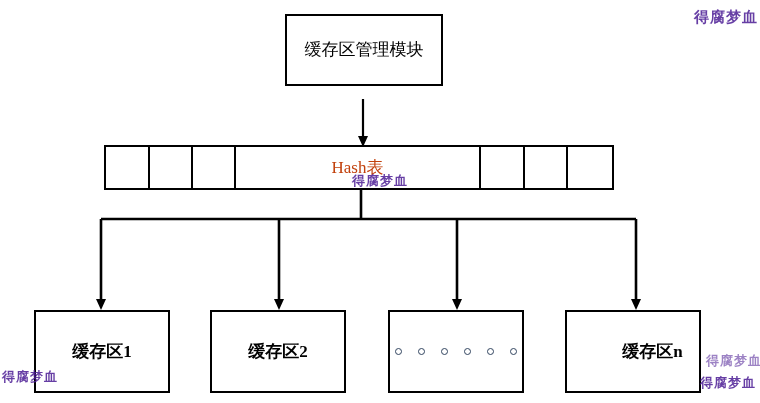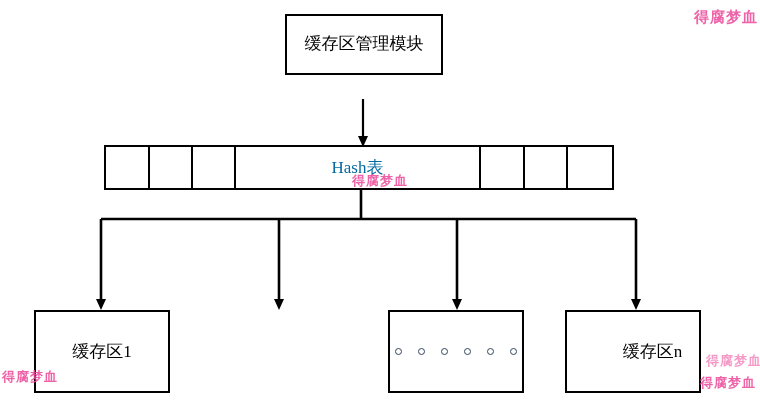--- a/index.html
+++ b/index.html
@@ -25,21 +25,21 @@
     justify-content: center;
     text-align: center;
     color: #000000;
     line-height: 1.35;
     z-index: 5;
   }
   .node-top {
     left: 285px;
     top: 14px;
     width: 158px;
-    height: 61px;
+    height: 72px;
     font-size: 17px;
   }
   .node-top .lines span { display: block; white-space: nowrap; }
   .hash-table {
     position: absolute;
     left: 104px;
     top: 145px;
     width: 510px;
     height: 45px;
     box-sizing: border-box;
@@ -53,36 +53,37 @@
     border-right: 2px solid #000000;
     height: 100%;
   }
   .hash-cell:last-child { border-right: none; }
   .hash-cell.label {
     flex: 0 0 auto;
     display: flex;
     align-items: center;
     justify-content: center;
     font-size: 17px;
-    color: #0369a1;
+    color: #c2410c;
   }
   .leaf {
     position: absolute;
     box-sizing: border-box;
     border: 2px solid #000000;
     background: #ffffff;
     top: 310px;
     width: 136px;
     height: 83px;
     display: flex;
     align-items: center;
     justify-content: center;
     font-size: 17px;
     color: #000000;
     z-index: 5;
+    font-weight: bold;
   }
   .leaf-1 { left: 34px; }
   .leaf-2 { left: 210px; }
   .leaf-3 { left: 388px; }
   .leaf-4 { left: 565px; padding-left: 39px; }
   .dots {
     display: flex;
     align-items: center;
     gap: 16px;
   }
@@ -96,21 +97,21 @@
   svg.wires {
     position: absolute;
     left: 0;
     top: 0;
     width: 760px;
     height: 403px;
     z-index: 2;
   }
   .wm {
     position: absolute;
-    color: #ec4899;
+    color: #4c1d95;
     font-size: 15px;
     font-weight: bold;
     letter-spacing: 1px;
     white-space: nowrap;
     font-family: Liberation Mono, monospace;
     z-index: 9;
     pointer-events: none;
     opacity: 0.85;
   }
   .wm-sm { font-size: 13px; }
@@ -152,20 +153,23 @@
     <div class="hash-cell label" style="width:245px">Hash表</div>
     <div class="hash-cell" style="width:44px"></div>
     <div class="hash-cell" style="width:44px"></div>
     <div class="hash-cell" style="width:44px"></div>
   </div>
 
   <div class="leaf leaf-1">
     <span>缓存区1</span>
   </div>
 
+  <div class="leaf leaf-2">
+    <span>缓存区2</span>
+  </div>
 
   <div class="leaf leaf-3">
     <div class="dots">
       <span class="dot"></span>
       <span class="dot"></span>
       <span class="dot"></span>
       <span class="dot"></span>
       <span class="dot"></span>
       <span class="dot"></span>
     </div>

